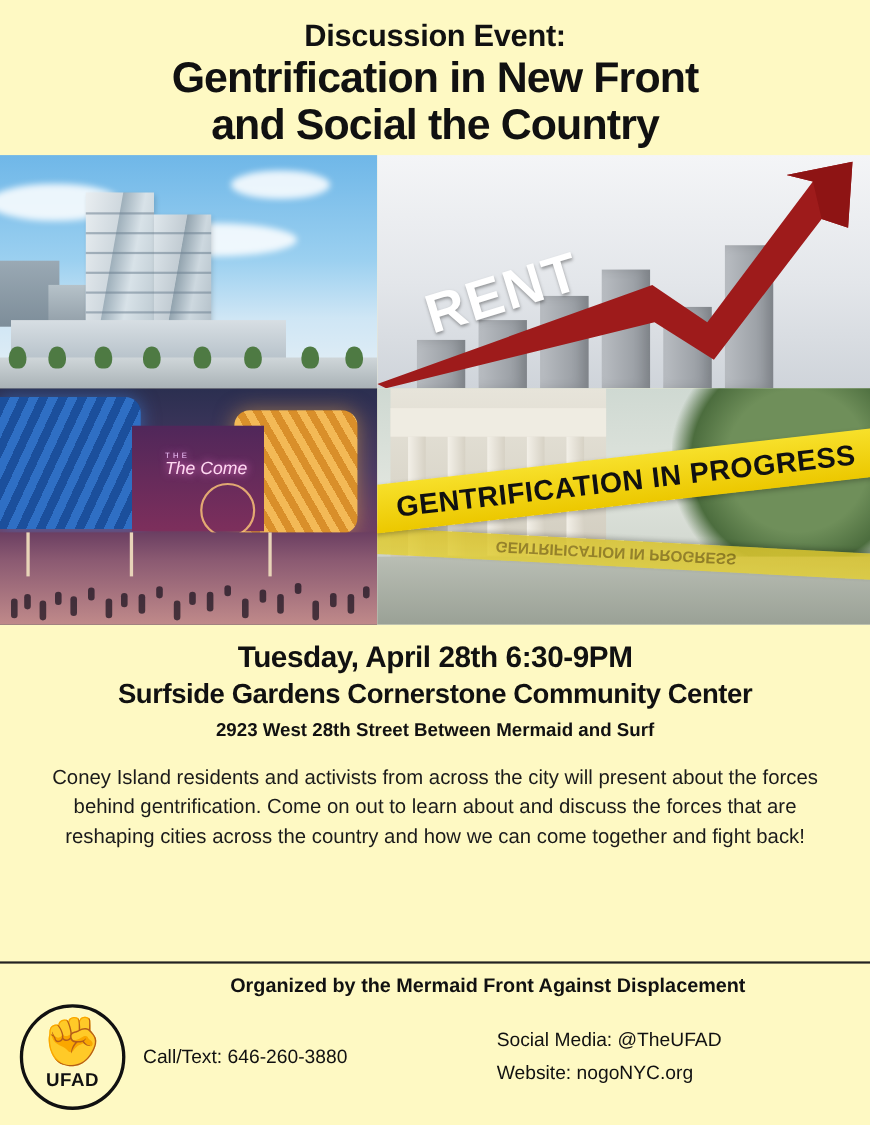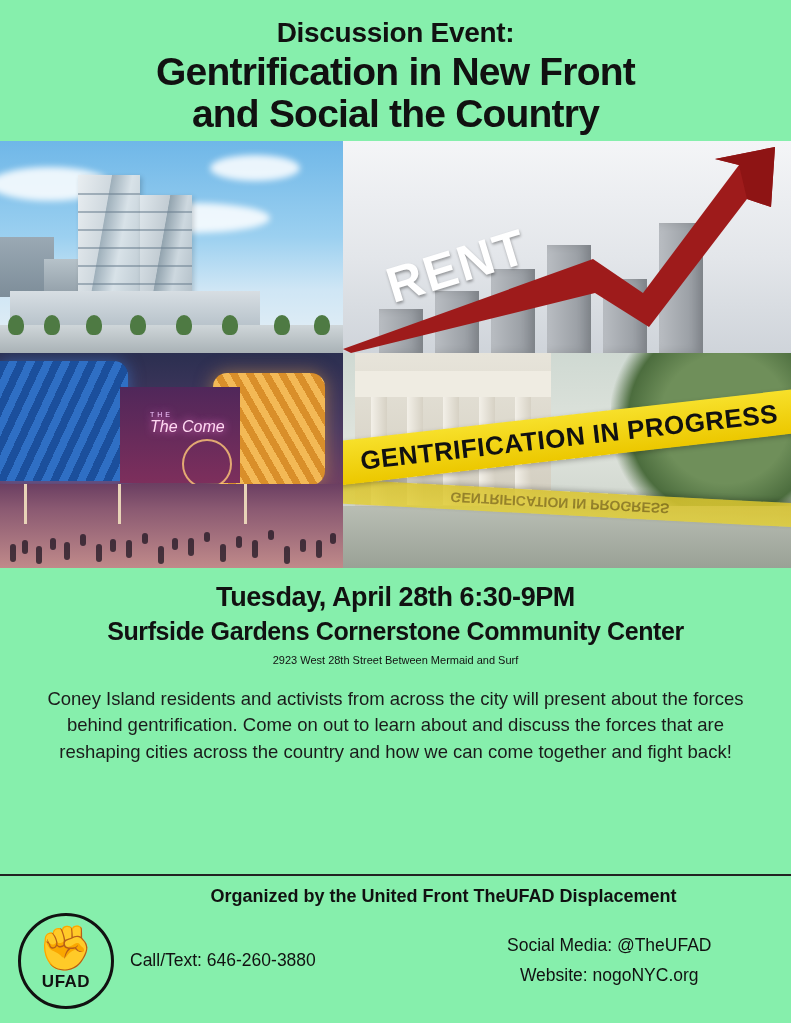--- a/index.html
+++ b/index.html
@@ -13,21 +13,21 @@
     font-family: "Liberation Sans", sans-serif;
     color: #111111;
     overflow: hidden;
     position: relative;
   }
   .flyer {
     width: 791px;
     height: 1023px;
     display: flex;
     flex-direction: column;
-    background: #86efac;
+    background: #fef9c3;
   }
 
   
   .header {
     padding: 18px 20px 6px 20px;
     text-align: center;
   }
   .header .kicker {
     font-size: 28px;
     font-weight: bold;
@@ -222,21 +222,21 @@
     text-align: center;
     padding: 14px 24px 4px 24px;
   }
   .details .when {
     font-size: 27px; font-weight: bold; letter-spacing: -0.4px;
   }
   .details .where {
     font-size: 25px; font-weight: bold; margin-top: 4px; letter-spacing: -0.4px;
   }
   .details .address {
-    font-size: 11px; font-weight: normal; margin-top: 8px;
+    font-size: 17px; font-weight: bold; margin-top: 8px;
   }
   .body-copy {
     padding: 16px 42px 0 42px;
     text-align: center;
     font-size: 18.5px;
     line-height: 1.42;
     color: #1b1b1b;
   }
 
   
@@ -266,21 +266,21 @@
     align-items: center; justify-content: flex-start;
     padding-top: 10px;
     box-sizing: border-box;
   }
   .logo .fist { font-size: 44px; line-height: 44px; }
   .logo .logo-text {
     font-size: 17px; font-weight: bold; letter-spacing: 0.5px; margin-top: 2px;
   }
   .contact-col { font-size: 17.5px; line-height: 1.7; }
   .contact-col.left { text-align: left; }
-  .contact-col.right { text-align: center; padding-right: 6px; }
+  .contact-col.right { text-align: left; padding-right: 6px; }
 </style>
 </head>
 <body>
 
 <div class="flyer">
 
   <div class="header">
     <div class="kicker">Discussion Event:</div>
     <div class="title">
       <div>Gentrification in New Front</div>
@@ -397,21 +397,21 @@
 
   <div class="details">
     <div class="when">Tuesday, April 28th 6:30-9PM</div>
     <div class="where">Surfside Gardens Cornerstone Community Center</div>
     <div class="address">2923 West 28th Street Between Mermaid and Surf</div>
   </div>
 
   <div class="body-copy">Coney Island residents and activists from across the city will present about the forces behind gentrification. Come on out to learn about and discuss the forces that are reshaping cities across the country and how we can come together and fight back!</div>
 
   <div class="footer-wrap">
-    <div class="org-line">Organized by the United Front TheUFAD Displacement</div>
+    <div class="org-line">Organized by the Mermaid Front Against Displacement</div>
     <div class="footer-grid">
       <div class="logo">
         <div class="fist">✊</div>
         <div class="logo-text">UFAD</div>
       </div>
       <div class="contact-col left">
         <div>Call/Text: 646-260-3880</div>
       </div>
       <div class="contact-col right">
         <div>Social Media: @TheUFAD</div>

